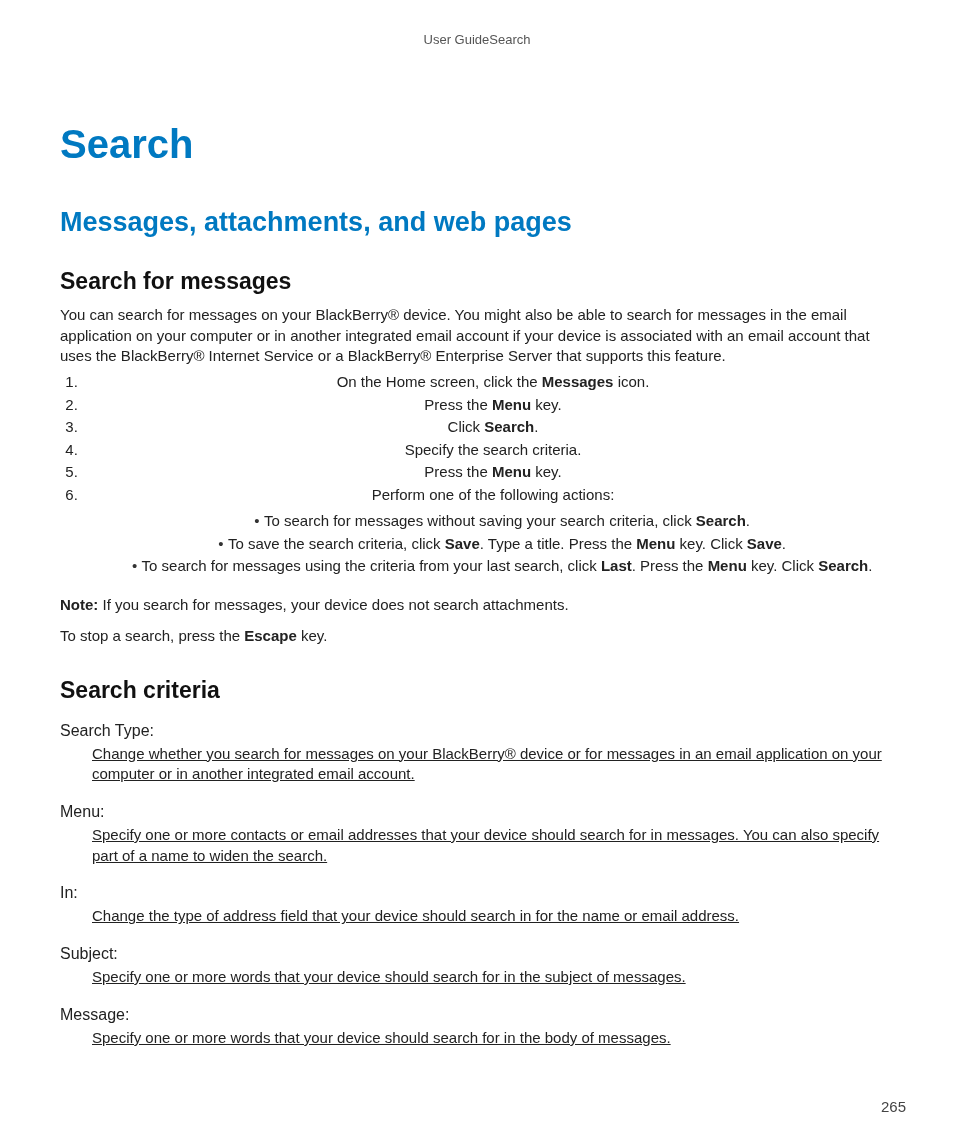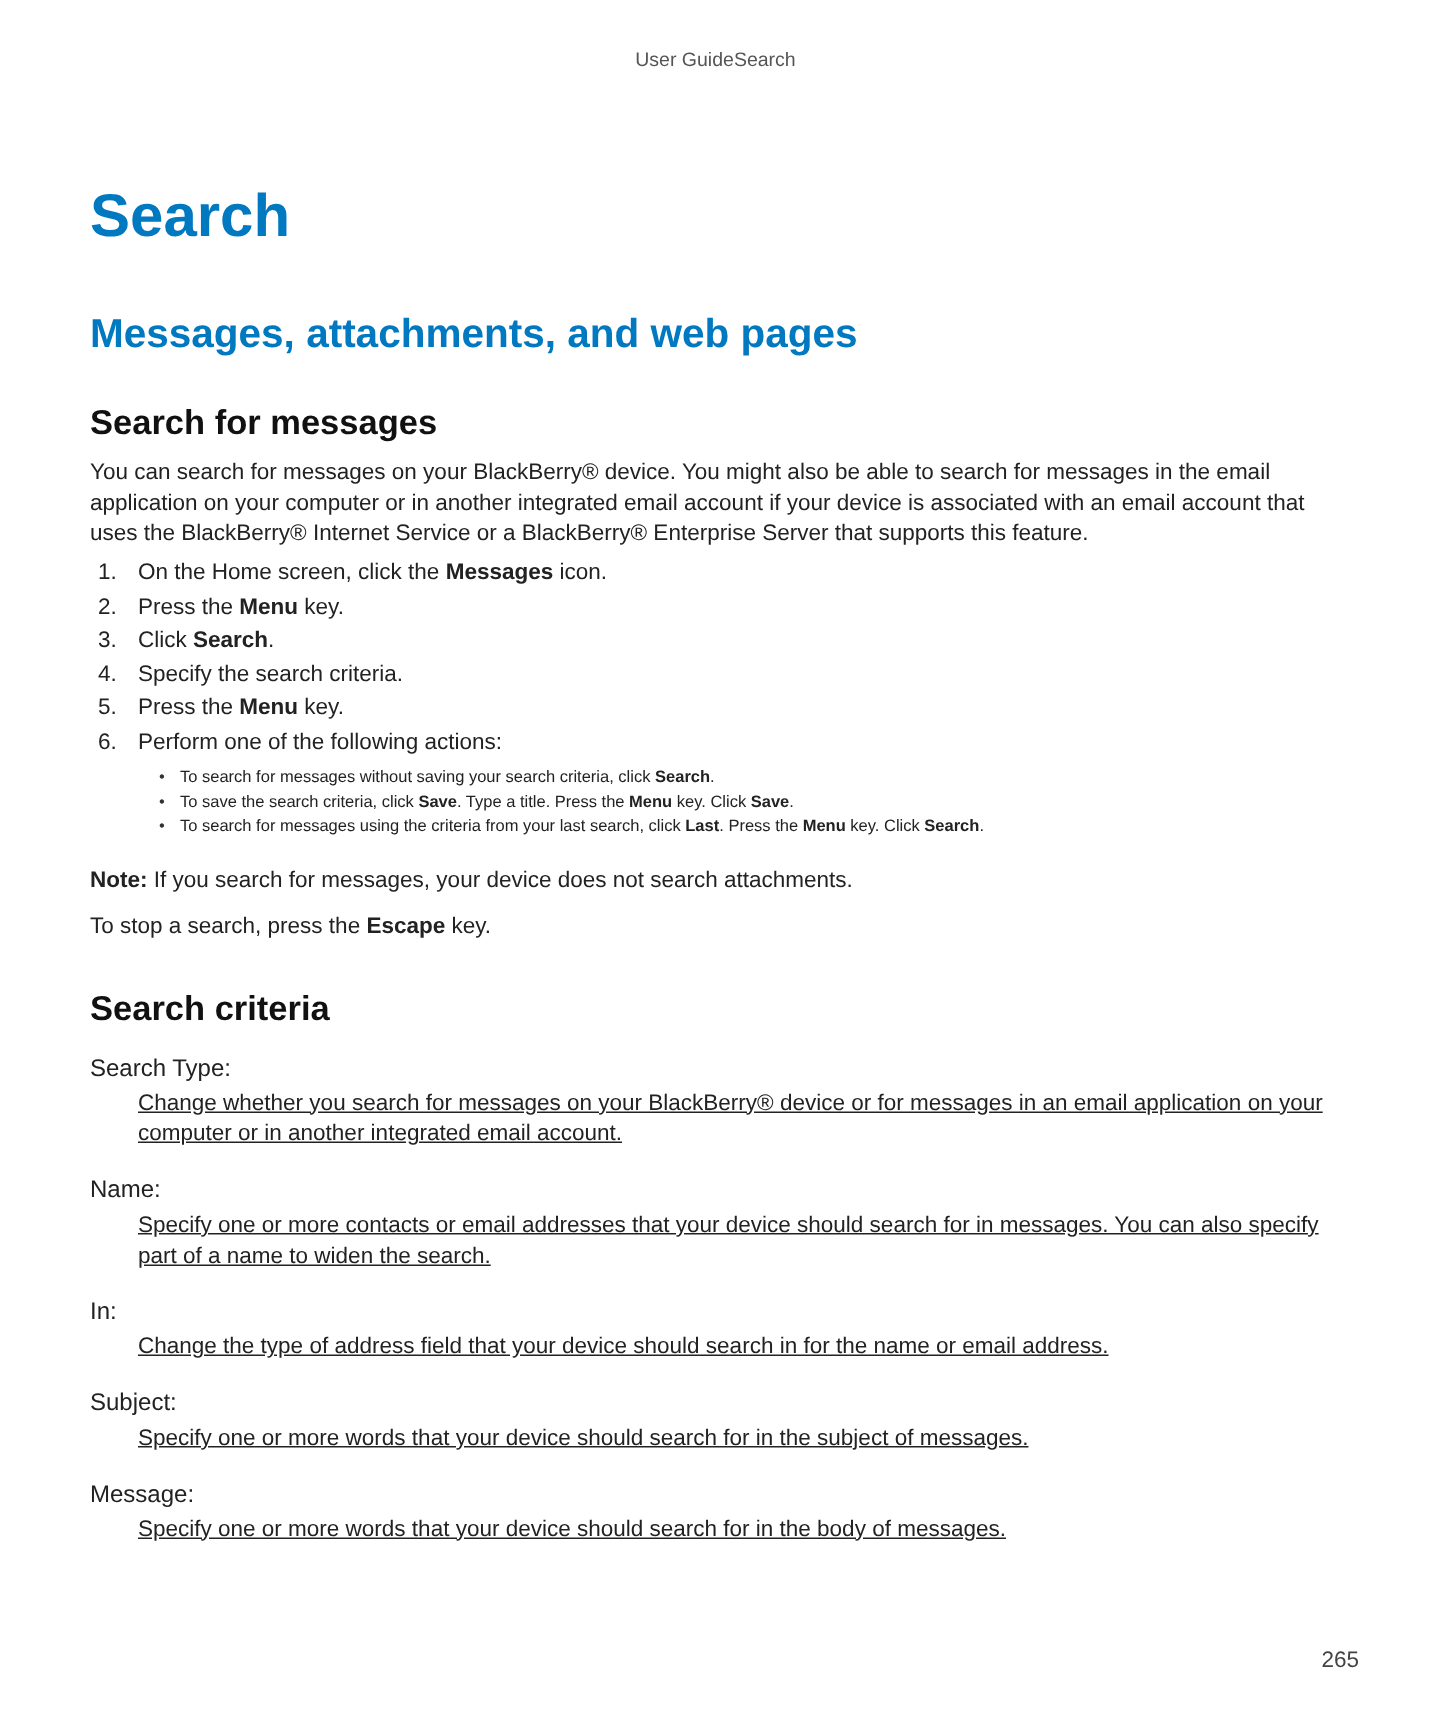--- a/index.html
+++ b/index.html
@@ -50,26 +50,27 @@
   }
   ol.steps {
     font-size: 15px;
     line-height: 1.5;
     margin: 2px 0 0 0;
     padding-left: 22px;
   }
   ol.steps li {
     padding-left: 10px;
     margin-bottom: 0px;
+    text-align: center;
   }
   ul.sublist {
     list-style: none;
     margin: 4px 0 0 0;
     padding-left: 18px;
-    font-size: 11px;
+    font-size: 15px;
     line-height: 1.5;
   }
   ul.sublist li::before {
     content: "•";
     display: inline-block;
     width: 14px;
     margin-left: -14px;
     color: #333;
   }
   .bold { font-weight: 700; }
@@ -140,21 +141,21 @@
 
   <p class="stop"><span>To stop a search, press the </span><span class="bold">Escape</span><span> key.</span></p>
 
   <h3 class="sub-title criteria">Search criteria</h3>
 
   <div class="criteria-item">
     <div class="criteria-label">Search Type:</div>
     <div class="criteria-desc">Change whether you search for messages on your BlackBerry® device or for messages in an email application on your computer or in another integrated email account.</div>
   </div>
   <div class="criteria-item">
-    <div class="criteria-label">Name:</div>
+    <div class="criteria-label">Menu:</div>
     <div class="criteria-desc">Specify one or more contacts or email addresses that your device should search for in messages. You can also specify part of a name to widen the search.</div>
   </div>
   <div class="criteria-item">
     <div class="criteria-label">In:</div>
     <div class="criteria-desc">Change the type of address field that your device should search in for the name or email address.</div>
   </div>
   <div class="criteria-item">
     <div class="criteria-label">Subject:</div>
     <div class="criteria-desc">Specify one or more words that your device should search for in the subject of messages.</div>
   </div>

